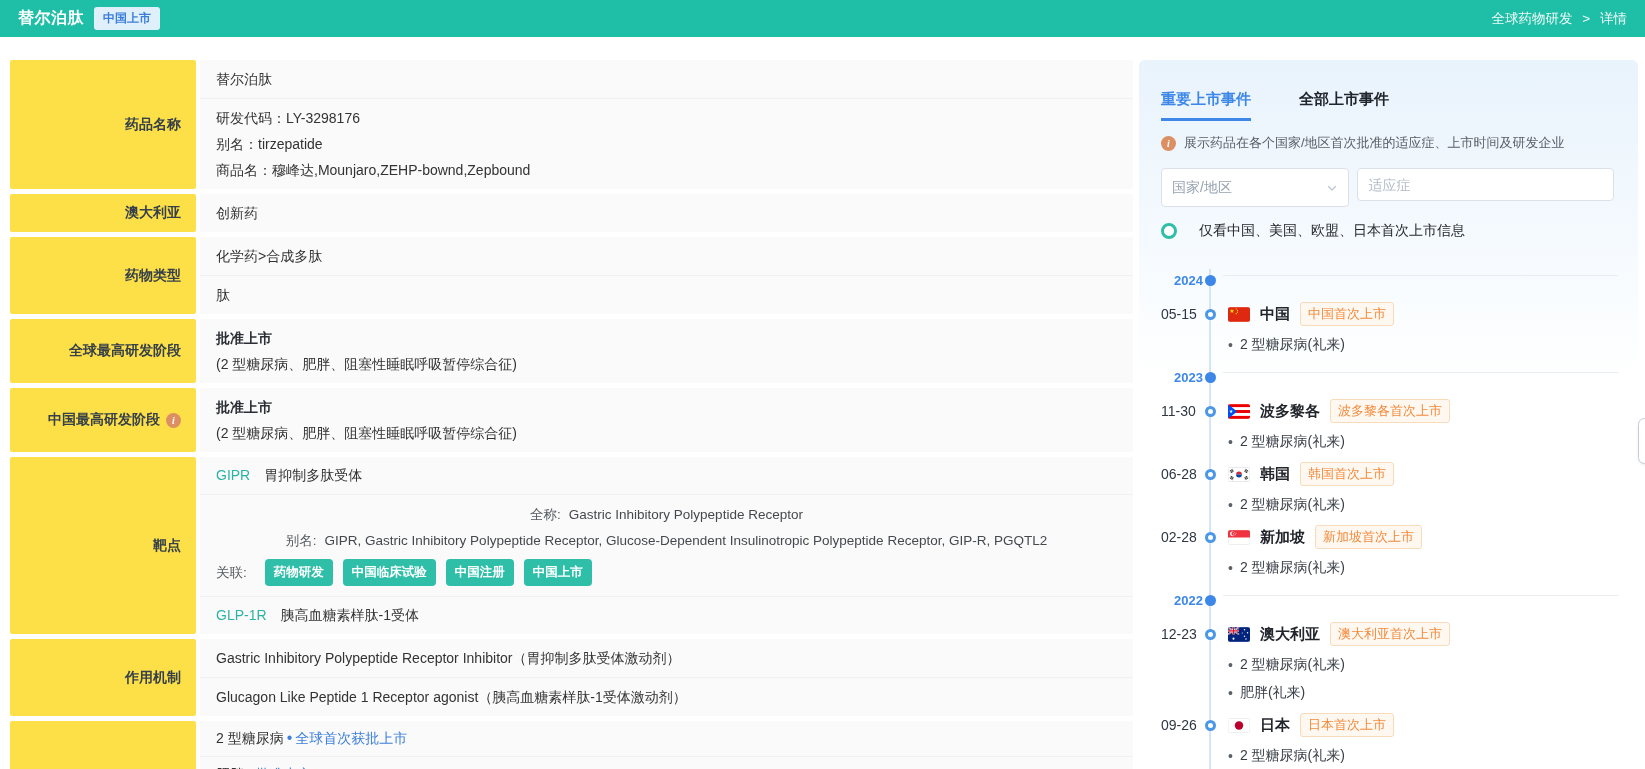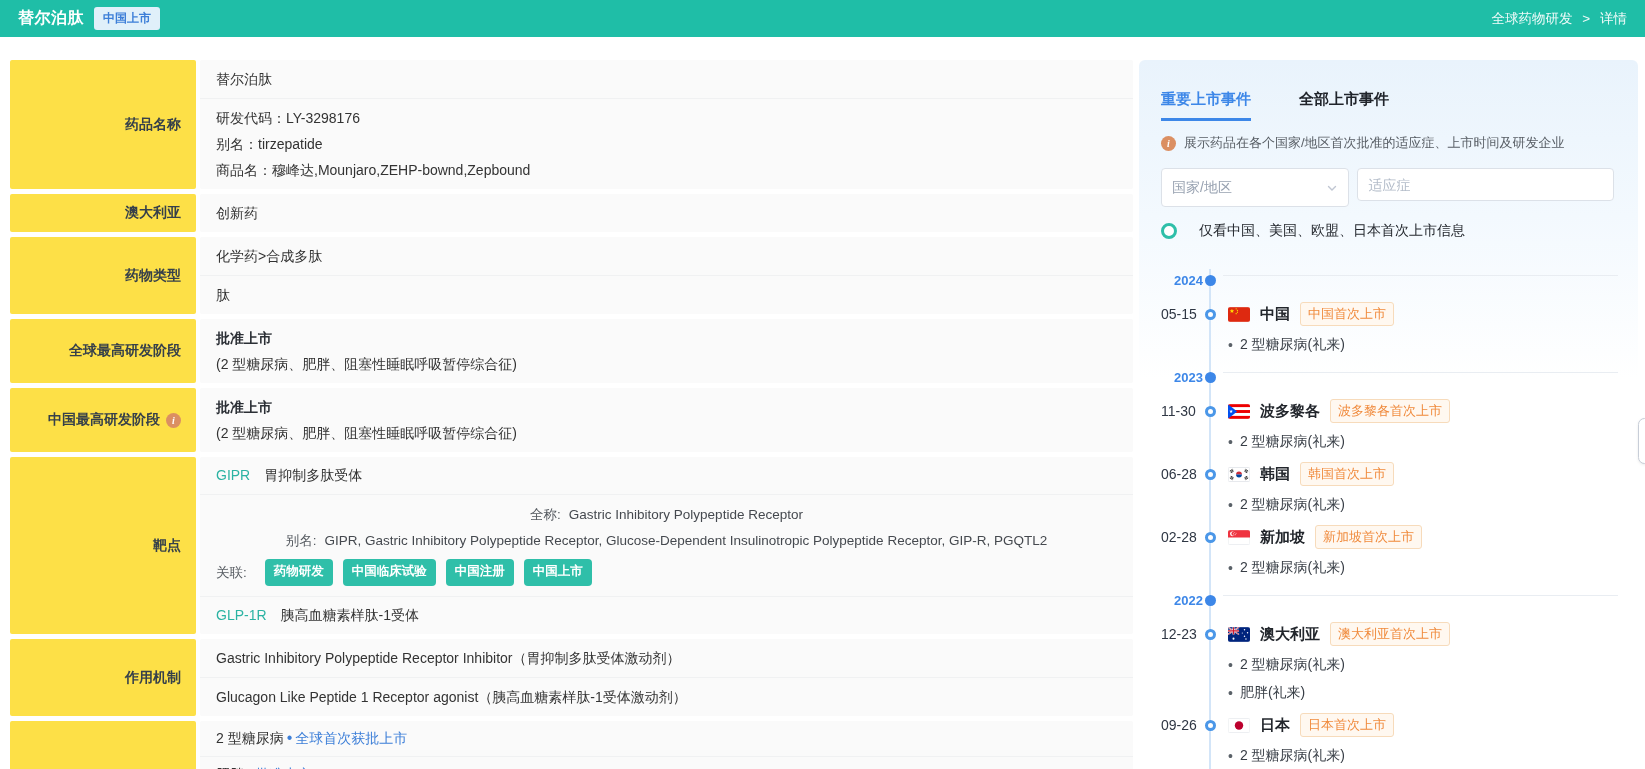--- a/index.html
+++ b/index.html
@@ -25,21 +25,21 @@
   .sec + .sec { border-top:1px solid #F0F1F2; }
   .line { padding:2.5px 0; font-size:14px; color:#333; line-height:21px; }
   .line.bold { font-weight:700; color:#2B2F35; }
   .t-sym { color:#2BB3A3; font-size:14px; margin-right:14px; cursor:pointer; }
   .t-name { color:#333; font-size:14px; }
   .sec.t-head { padding-top:9px; padding-bottom:9px; }
   .d-line { padding:3.5px 0; font-size:13.5px; color:#45494F; line-height:19px;text-align:center; }
   .d-label { margin-right:8px; color:#565B61; }
   .d-tags { display:flex; align-items:center; gap:10px; padding-top:6px; padding-bottom:4px; }
   .tag { display:inline-block; background:#2FBFA9; color:#fff; font-size:12.5px; font-weight:600;
-    padding:4px 9px; border-radius:4px; cursor:pointer;font-family:Liberation Mono, monospace; }
+    padding:4px 9px; border-radius:4px; cursor:pointer; }
   .sec.ind { padding-top:8px; padding-bottom:8px; }
   .ind-name { font-size:14px; color:#333; }
   .ind-dot { color:#3D7FD8; margin:0 3px; }
   .ind-link { color:#3D7FD8; font-size:14px; cursor:pointer; }
   .info-i { width:15px; height:15px; flex:none; border-radius:50%; background:#DB8F62; color:#fff;
     display:inline-flex; align-items:center; justify-content:center;
     font:italic 700 10px "Liberation Serif",serif; cursor:pointer; }
   
   .events-card { flex:1; border-radius:6px; padding:30px 24px 0 22px; overflow:hidden; position:relative;
     background:linear-gradient(180deg,#E9F3FC 0%,#F3F9FE 22%,#FFFFFF 45%); }

